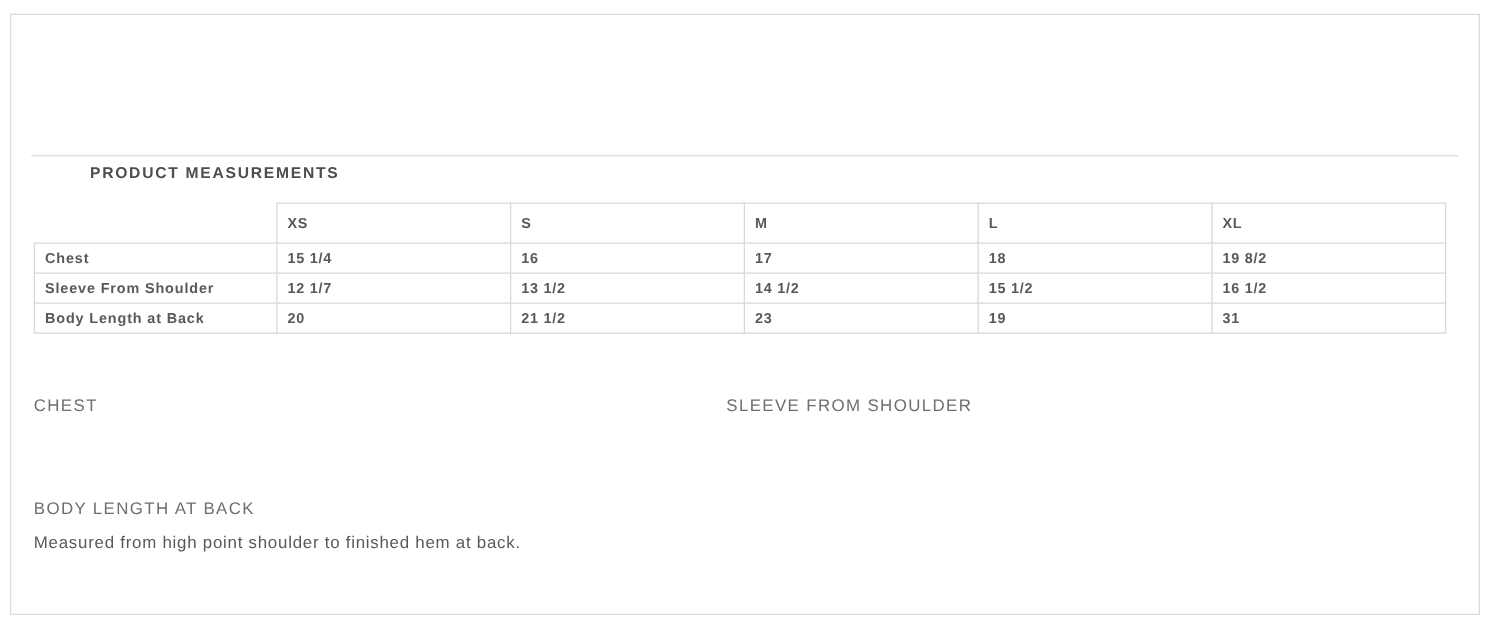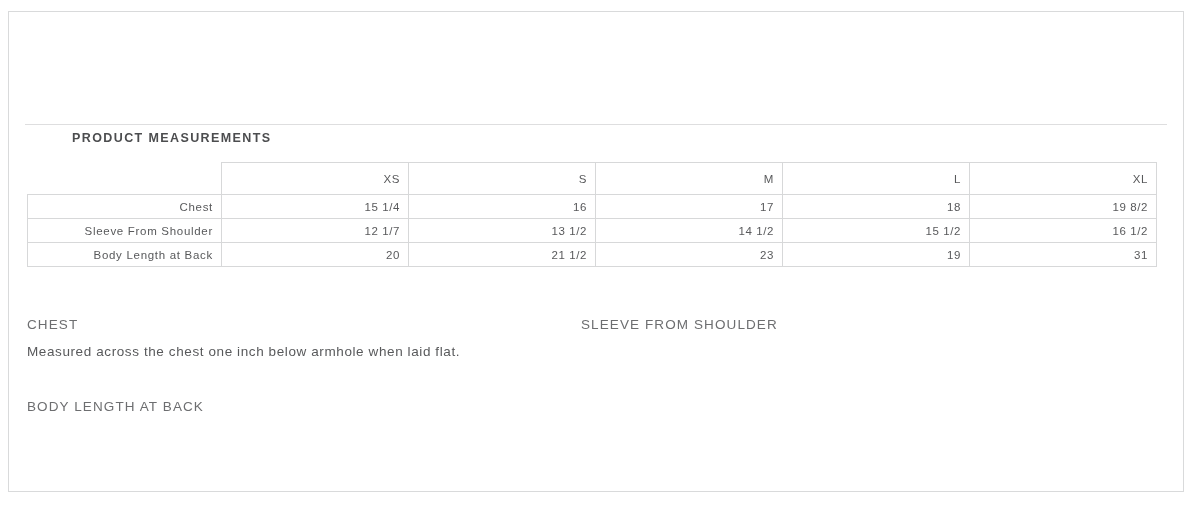--- a/index.html
+++ b/index.html
@@ -87,22 +87,22 @@
     position: absolute;
     left: 18px;
     top: 150px;
     width: 1129px;
     border-collapse: collapse;
     table-layout: fixed;
   }
   table.measurements td, table.measurements th {
     border: 1px solid #d7d8d9;
     font-size: 11.5px;
-    font-weight: normal;
-    text-align: right;
+    font-weight: bold;
+    text-align: left;
     color: #58595b;
     letter-spacing: 0.6px;
     padding: 5px 8px;
     height: 13px;
     vertical-align: middle;
   }
   table.measurements thead th {
     height: 21px;
   }
   table.measurements thead th.corner {
@@ -192,23 +192,23 @@
         <td>23</td>
         <td>19</td>
         <td>31</td>
       </tr>
     </tbody>
   </table>
 
   <div class="notes">
     <div class="note-col" id="note-chest">
       <div class="note-head">CHEST</div>
-      <div class="note-body">Measured across the chest one inch below armhole when laid flat.</div>
     </div>
     <div class="note-col" id="note-sleeve">
       <div class="note-head">SLEEVE FROM SHOULDER</div>
     </div>
     <div class="note-col" id="note-body-length">
       <div class="note-head">BODY LENGTH AT BACK</div>
+      <div class="note-body">Measured from high point shoulder to finished hem at back.</div>
     </div>
   </div>
 
 </div>
 
 </body></html>

